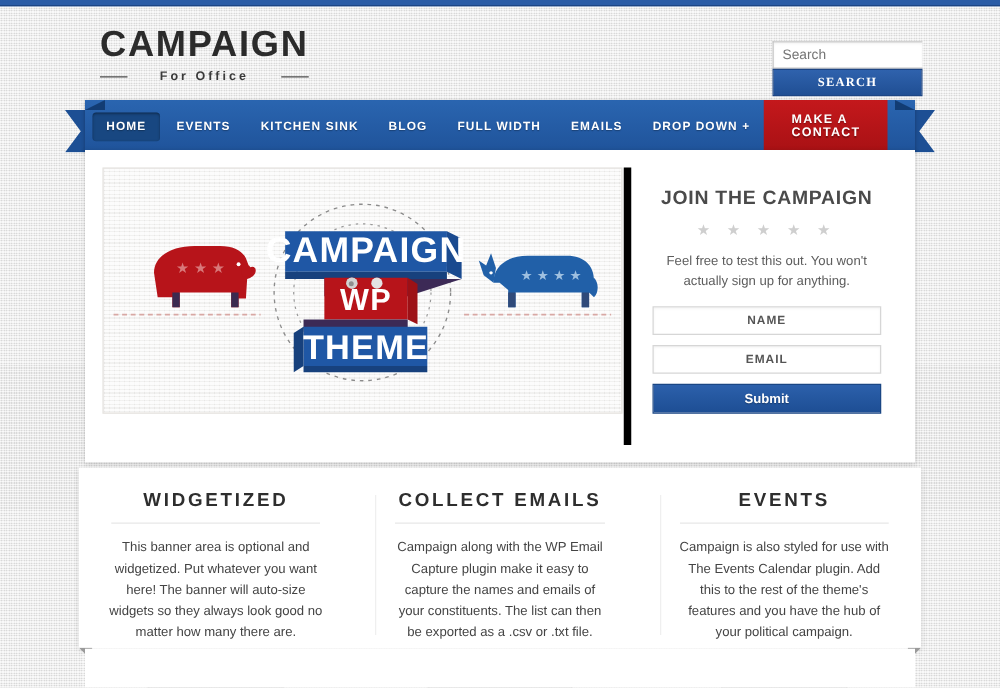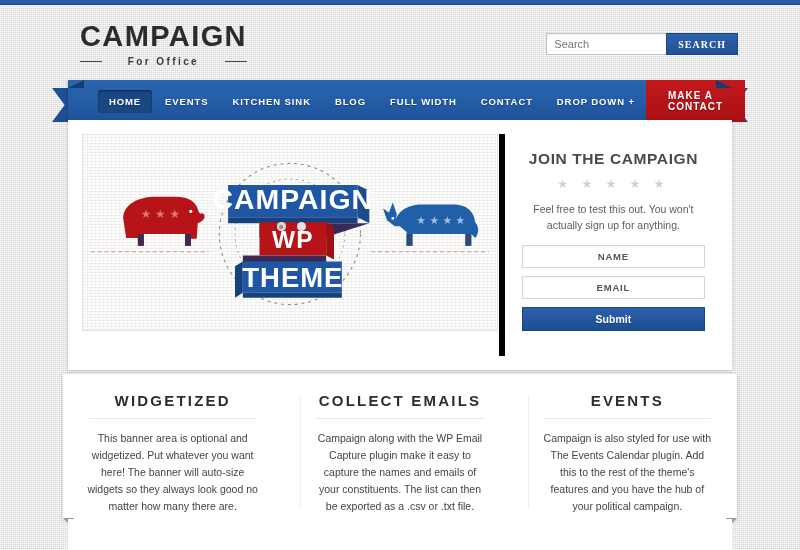--- a/index.html
+++ b/index.html
@@ -34,21 +34,21 @@
   }
   .logo-sub-wrap {
     display: flex; align-items: center; justify-content: space-between;
     gap: 7px; margin-top: 5px;
   }
   .logo-rule { width: 22px; height: 1px; background: #4a4a4a; display: block; }
   .logo-sub {
     font-size: 10px; letter-spacing: 2.4px; color: #3a3a3a; font-weight: bold;
   }
 
-  .search-wrap { position: absolute; right: 62px; top: 27px; display: flex; }
+  .search-wrap { position: absolute; right: 62px; top: 27px; display: flex; flex-direction: column; }
   .search-input {
     width: 120px; height: 22px; border: 1px solid #c4c4c4; border-right: none;
     background: #fff; padding: 0 7px; font-size: 11px; color: #666;
     font-family: "Liberation Sans", sans-serif; outline: none;
     box-shadow: inset 0 1px 2px rgba(0,0,0,0.06);
   }
   .search-btn {
     height: 22px; padding: 0 11px; border: 1px solid #1d4584;
     background: linear-gradient(#2f62ad, #204f94);
     color: #fff; font-family: "Liberation Serif", serif;
@@ -70,21 +70,21 @@
   }
   .ribbon-fold.left  { left: 68px; clip-path: polygon(0 100%, 100% 0, 100% 100%); }
   .ribbon-fold.right { right: 68px; clip-path: polygon(0 0, 100% 100%, 0 100%); }
 
   .navbar {
     position: absolute; top: 0; left: 68px; width: 664px; height: 42px;
     background: linear-gradient(#2a65b0, #1f539a);
     display: flex; align-items: center;
     box-shadow: 0 1px 3px rgba(0,0,0,0.25);
   }
-  .nav-items { display: flex; align-items: center; padding-left: 30px; gap: 2px; }
+  .nav-items { display: flex; align-items: center; padding-left: 6px; gap: 2px; }
   .nav-item {
     font-size: 9.5px; font-weight: bold; letter-spacing: 0.9px; color: #ffffff;
     padding: 6px 11px; cursor: pointer; white-space: nowrap;
     text-shadow: 0 1px 1px rgba(0,0,0,0.3);
   }
   .nav-item.active {
     background: #184781; border-radius: 3px;
     box-shadow: inset 0 1px 2px rgba(0,0,0,0.4);
   }
   .donate-btn {
@@ -216,21 +216,21 @@
 <div class="nav-zone">
   <div class="ribbon-tail left"></div>
   <div class="ribbon-tail right"></div>
   <div class="navbar">
     <div class="nav-items">
       <div class="nav-item active">HOME</div>
       <div class="nav-item">EVENTS</div>
       <div class="nav-item">KITCHEN SINK</div>
       <div class="nav-item">BLOG</div>
       <div class="nav-item">FULL WIDTH</div>
-      <div class="nav-item">CONTACT</div>
+      <div class="nav-item">EMAILS</div>
       <div class="nav-item">DROP DOWN +</div>
     </div>
     <div class="donate-btn">MAKE A CONTACT</div>
   </div>
   <div class="ribbon-fold left"></div>
   <div class="ribbon-fold right"></div>
 </div>
 
 <div class="main-panel">
 

